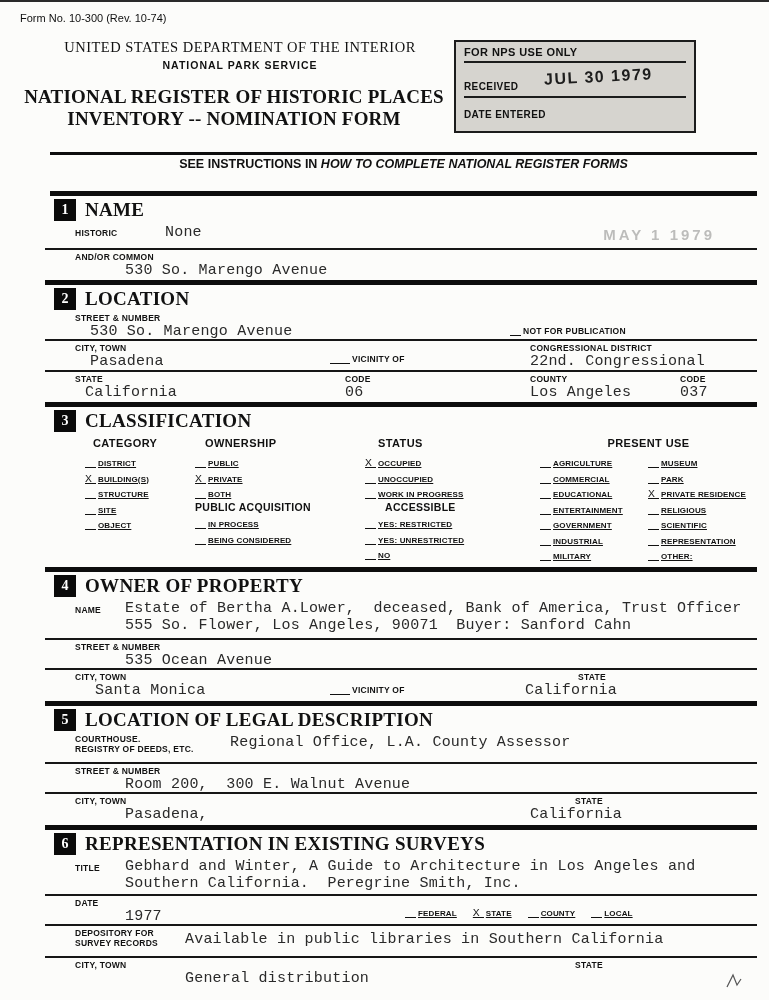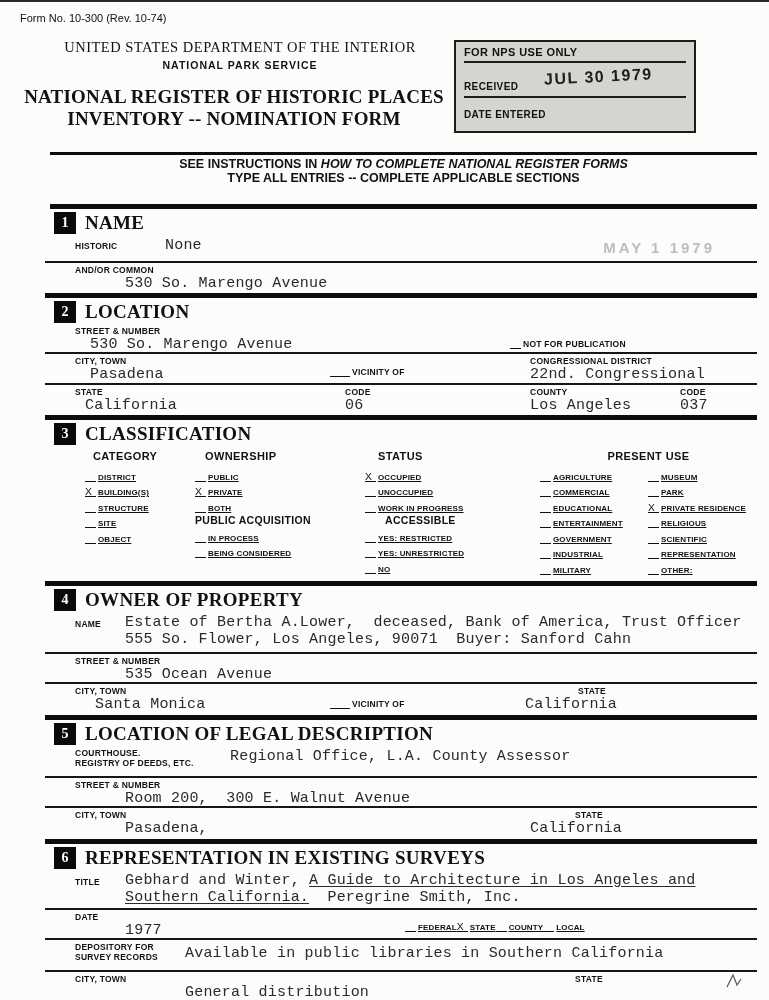--- a/index.html
+++ b/index.html
@@ -25,32 +25,32 @@
   
   section{margin:0 12px 0 45px;}
   section.bar{border-top:5px solid #0d0d0d;}
   .sec-head{display:flex;align-items:center;gap:9px;padding:3px 0 1px 9px;}
   .sec-num{width:22px;height:22px;background:#0a0a0a;color:#fff;font-family:"Liberation Serif",serif;font-weight:bold;font-size:14px;display:flex;align-items:center;justify-content:center;flex:0 0 auto;}
   .sec-title{font-family:"Liberation Serif",serif;font-weight:bold;font-size:19px;letter-spacing:.3px;white-space:nowrap;}
   .frow{position:relative;border-bottom:2px solid #161616;padding:2px 0 2px 30px;box-sizing:border-box;}
   .frow.nb{border-bottom:none;}
   .flabel{font-size:8.5px;font-weight:bold;letter-spacing:.25px;white-space:nowrap;line-height:10px;}
   .typed{font-family:"Liberation Mono","DejaVu Sans Mono",monospace;font-size:15px;line-height:17px;letter-spacing:.2px;color:#2a2a2a;white-space:pre;}
-  .typed .ul{text-decoration:underline;text-underline-offset:2px;}
+  .typed .ul{text-underline-offset:2px;}
   .flex{display:flex;}
   .col{box-sizing:border-box;}
   .mark{display:inline-block;min-width:11px;height:10px;border-bottom:1.5px solid #111;margin-right:2px;font-family:"Liberation Mono","DejaVu Sans Mono",monospace;font-size:11.5px;line-height:11px;color:#222;vertical-align:baseline;}
   .mark.wide{min-width:20px;}
   .chk{display:flex;align-items:flex-end;height:15.5px;text-decoration:underline;}
   .chklabel{font-size:8px;font-weight:bold;letter-spacing:.15px;white-space:nowrap;}
   .subhead{font-size:10.5px;font-weight:bold;letter-spacing:.3px;margin-top:1.5px;height:13px;white-space:nowrap;}
   .colhead{font-size:11px;font-weight:bold;letter-spacing:.4px;height:15px;margin-bottom:1px;}
   .faint-stamp{position:absolute;right:42px;top:4px;font-size:15px;letter-spacing:3px;color:rgba(40,40,40,.30);filter:blur(.6px);font-weight:bold;}
   .nfp{position:absolute;left:465px;bottom:3px;display:flex;align-items:flex-end;}
-  .hlist{display:flex;align-items:flex-end;padding-bottom:4px;}
+  .hlist{display:flex;gap:16px;align-items:flex-end;padding-bottom:4px;}
   .pencil{position:absolute;right:22px;bottom:10px;}
   .vic{display:flex;align-items:flex-end;padding-bottom:4px;}
 </style>
 </head>
 <body>
 
 <div class="page">
 
   <div class="hdr">
     <div class="form-no">Form No. 10-300 (Rev. 10-74)</div>
@@ -69,21 +69,20 @@
       </div>
     </div>
     <div class="title-blk">
       <div class="t1">NATIONAL REGISTER OF HISTORIC PLACES</div>
       <div class="t2">INVENTORY -- NOMINATION FORM</div>
     </div>
   </div>
 
   <div class="instr">
     <div><span>SEE INSTRUCTIONS IN </span><em>HOW TO COMPLETE NATIONAL REGISTER FORMS</em></div>
-    <div>TYPE ALL ENTRIES -- COMPLETE APPLICABLE SECTIONS</div>
   </div>
 
   <section>
     <div class="sec-head">
       <span class="sec-num">1</span>
       <span class="sec-title">NAME</span>
     </div>
     <div class="frow" style="height:28px">
       <div class="flex" style="align-items:baseline;">
         <span class="flabel" style="width:90px">HISTORIC</span>

